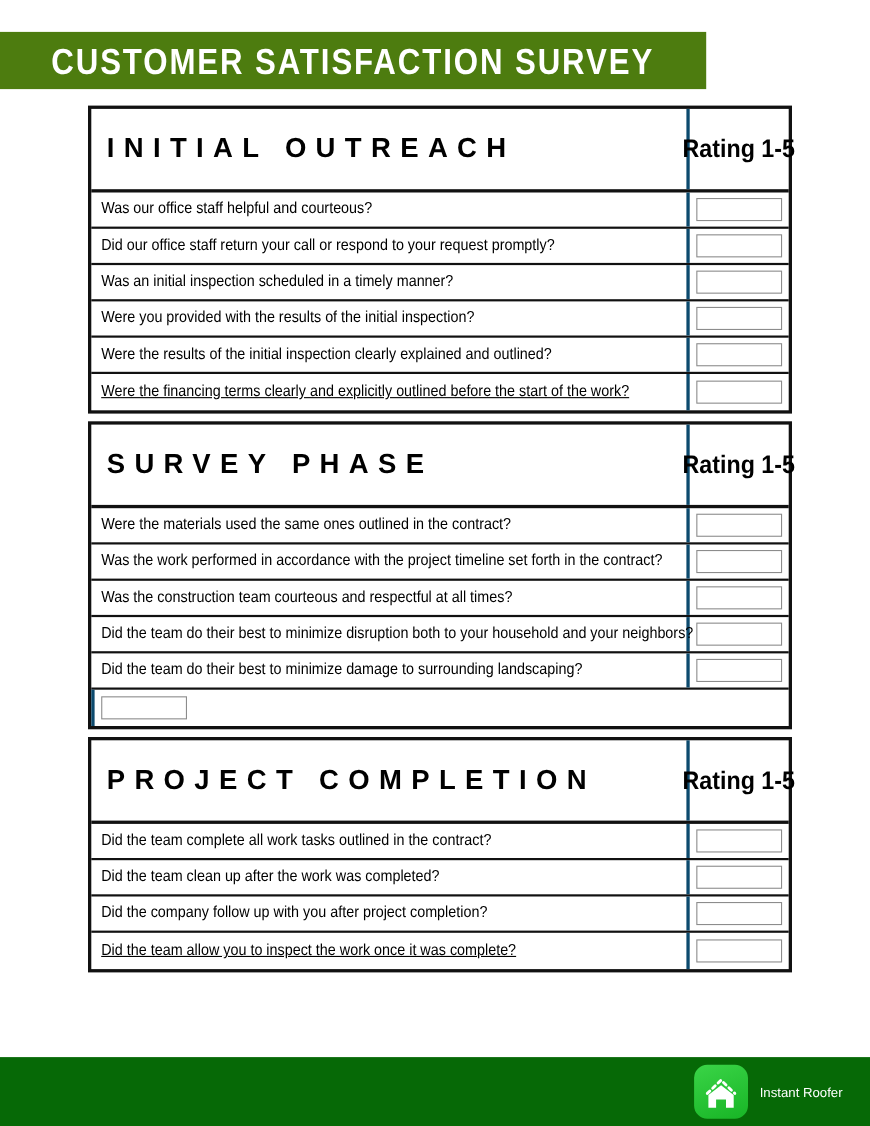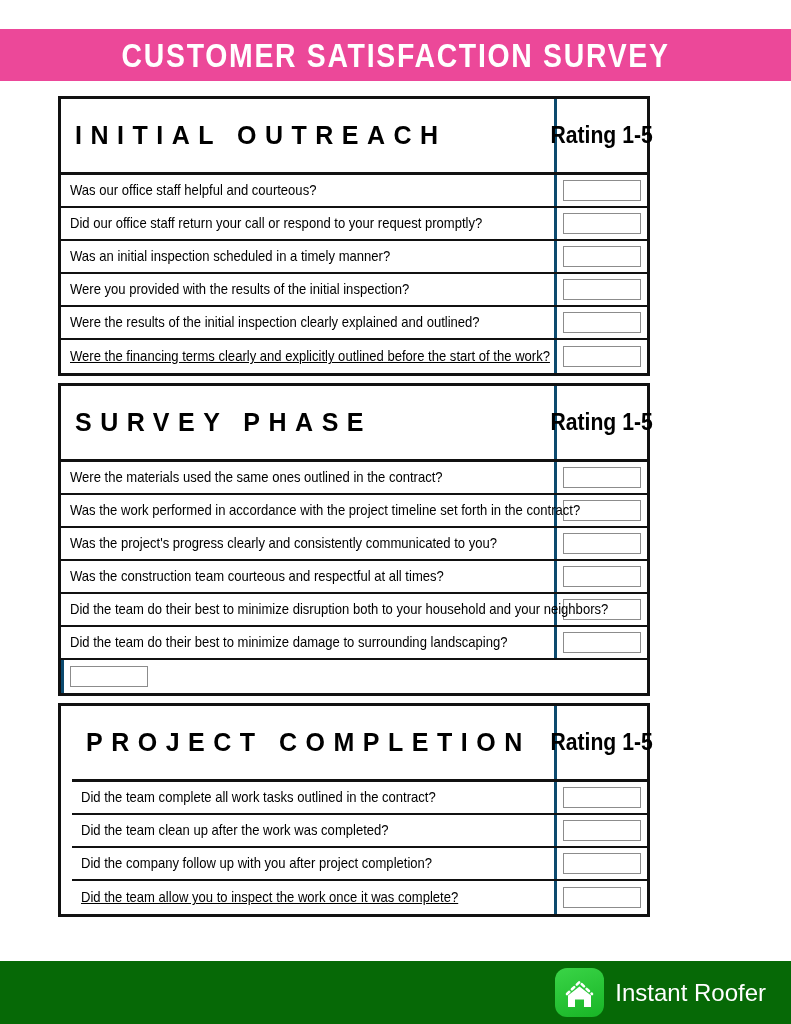--- a/index.html
+++ b/index.html
@@ -13,53 +13,53 @@
     position: relative;
     font-family: "Liberation Sans", sans-serif;
     overflow: hidden;
   }
 
   
   .header-band {
     position: absolute;
     left: 0;
     top: 29px;
-    width: 791px;
+    width: 642px;
     height: 52px;
-    background: #ec4899;
+    background: #4d7c0f;
     display: flex;
     align-items: center;
     justify-content: center;
   }
   .header-title {
     color: #ffffff;
     font-family: "Liberation Sans Narrow", "Liberation Sans", sans-serif;
     font-size: 33px;
     font-weight: bold;
     letter-spacing: 2.0px;
     transform: scaleX(0.86);
     white-space: nowrap;
     line-height: 1;
   }
 
   
   .survey {
     position: absolute;
-    left: 58px;
+    left: 80px;
     top: 96px;
-    width: 592px;
+    width: 640px;
   }
 
   .block {
     border: 3px solid #111111;
     background: #ffffff;
     margin-bottom: 7px;
     box-sizing: border-box;
   }
-  .block:last-child { margin-bottom: 0; padding-left: 11px; }
+  .block:last-child { margin-bottom: 0; }
 
   
   .row {
     display: flex;
     align-items: stretch;
     box-sizing: border-box;
   }
 
   .section-head {
     height: 76px;
@@ -152,21 +152,21 @@
     width: 49px;
     height: 49px;
     border-radius: 12px;
     background: linear-gradient(160deg, #3ad447 0%, #18b526 100%);
     position: relative;
     flex: 0 0 auto;
   }
   .brand-logo svg { display: block; }
   .brand-name {
     color: #ffffff;
-    font-size: 24px;
+    font-size: 12px;
     font-family: "Liberation Sans", sans-serif;
     white-space: nowrap;
   }
 </style>
 </head>
 <body>
 
 <div class="header-band">
   <div class="header-title">CUSTOMER SATISFACTION SURVEY</div>
 </div>
@@ -243,28 +243,20 @@
         <div class="cell-label">
           <div class="q-text">Were the materials used the same ones outlined in the contract?</div>
         </div>
         <div class="cell-rating">
           <div class="rating-box"></div>
         </div>
       </div>
       <div class="row q-row">
         <div class="cell-label">
           <div class="q-text">Was the work performed in accordance with the project timeline set forth in the contract?</div>
-        </div>
-        <div class="cell-rating">
-          <div class="rating-box"></div>
-        </div>
-      </div>
-      <div class="row q-row">
-        <div class="cell-label">
-          <div class="q-text">Was the project's progress clearly and consistently communicated to  you?</div>
         </div>
         <div class="cell-rating">
           <div class="rating-box"></div>
         </div>
       </div>
       <div class="row q-row">
         <div class="cell-label">
           <div class="q-text">Was the construction team courteous and respectful at all times?</div>
         </div>
         <div class="cell-rating">

